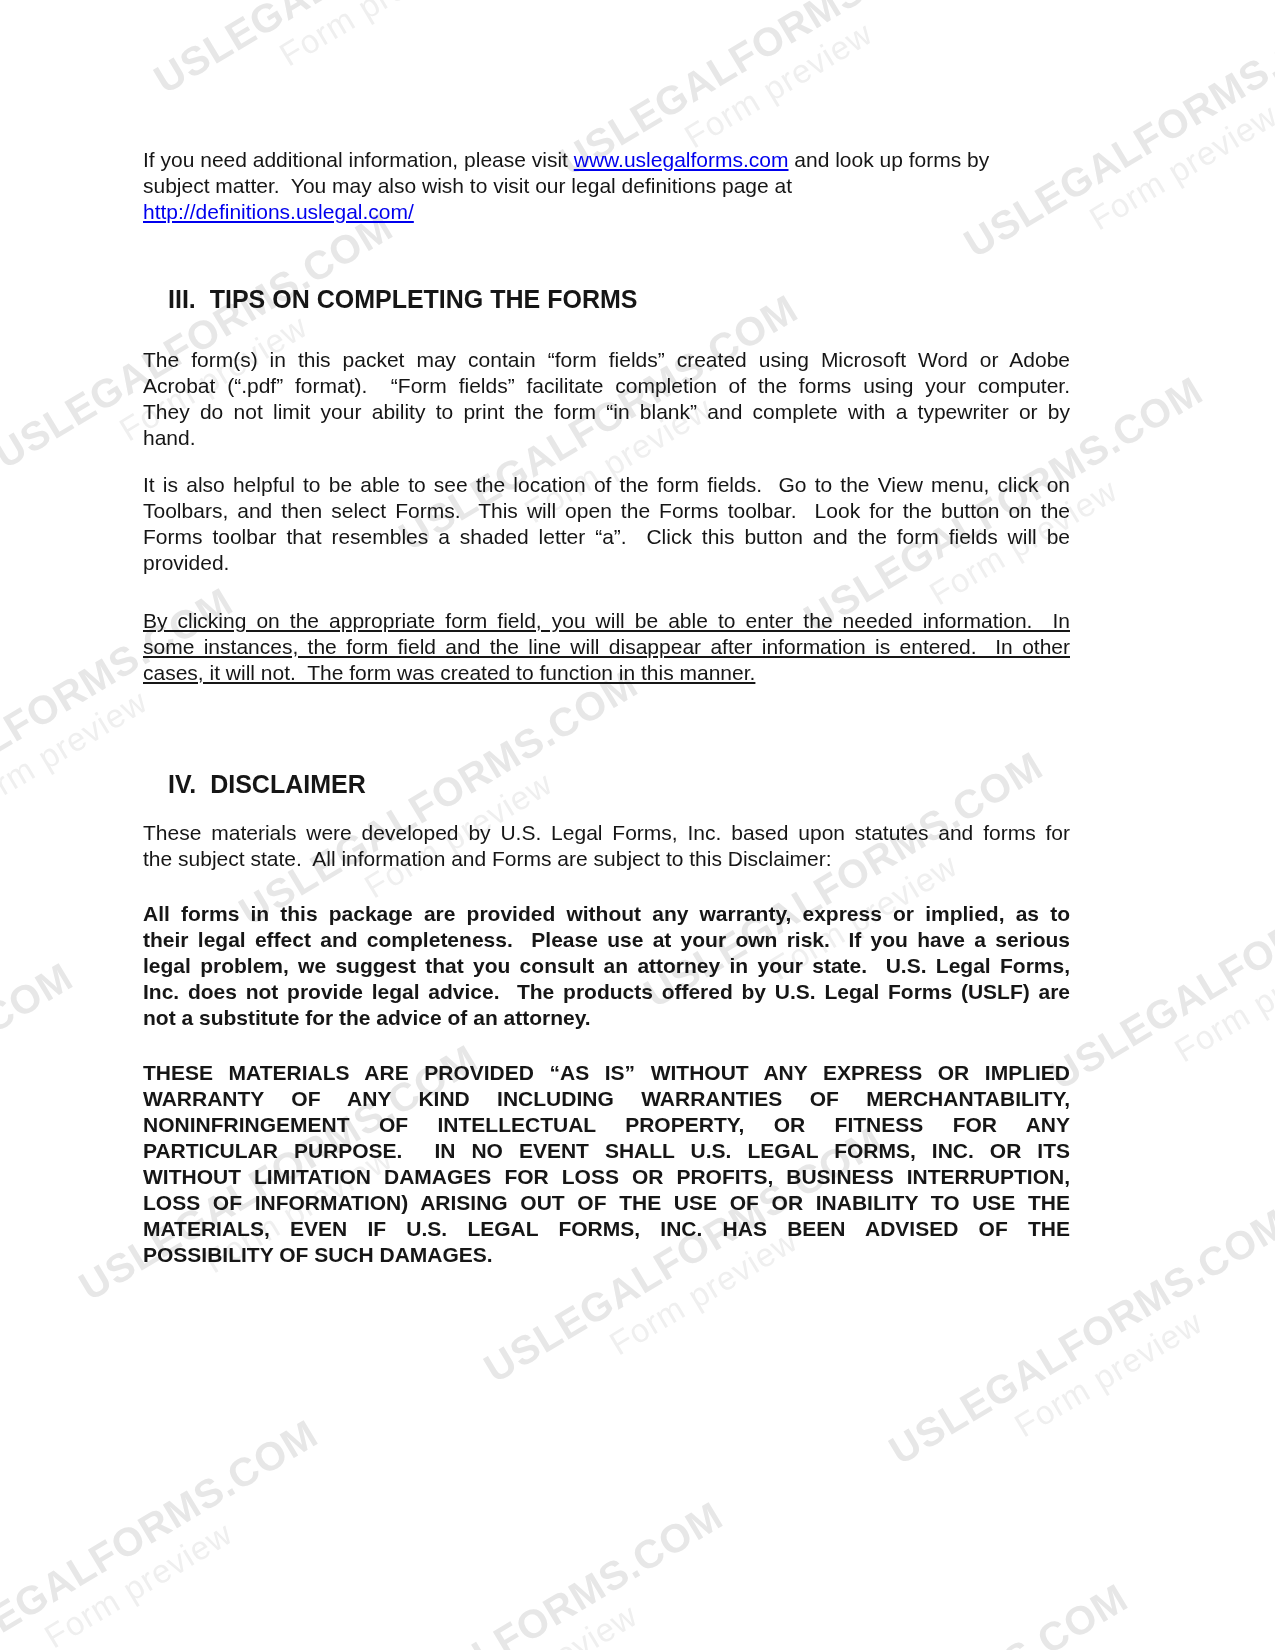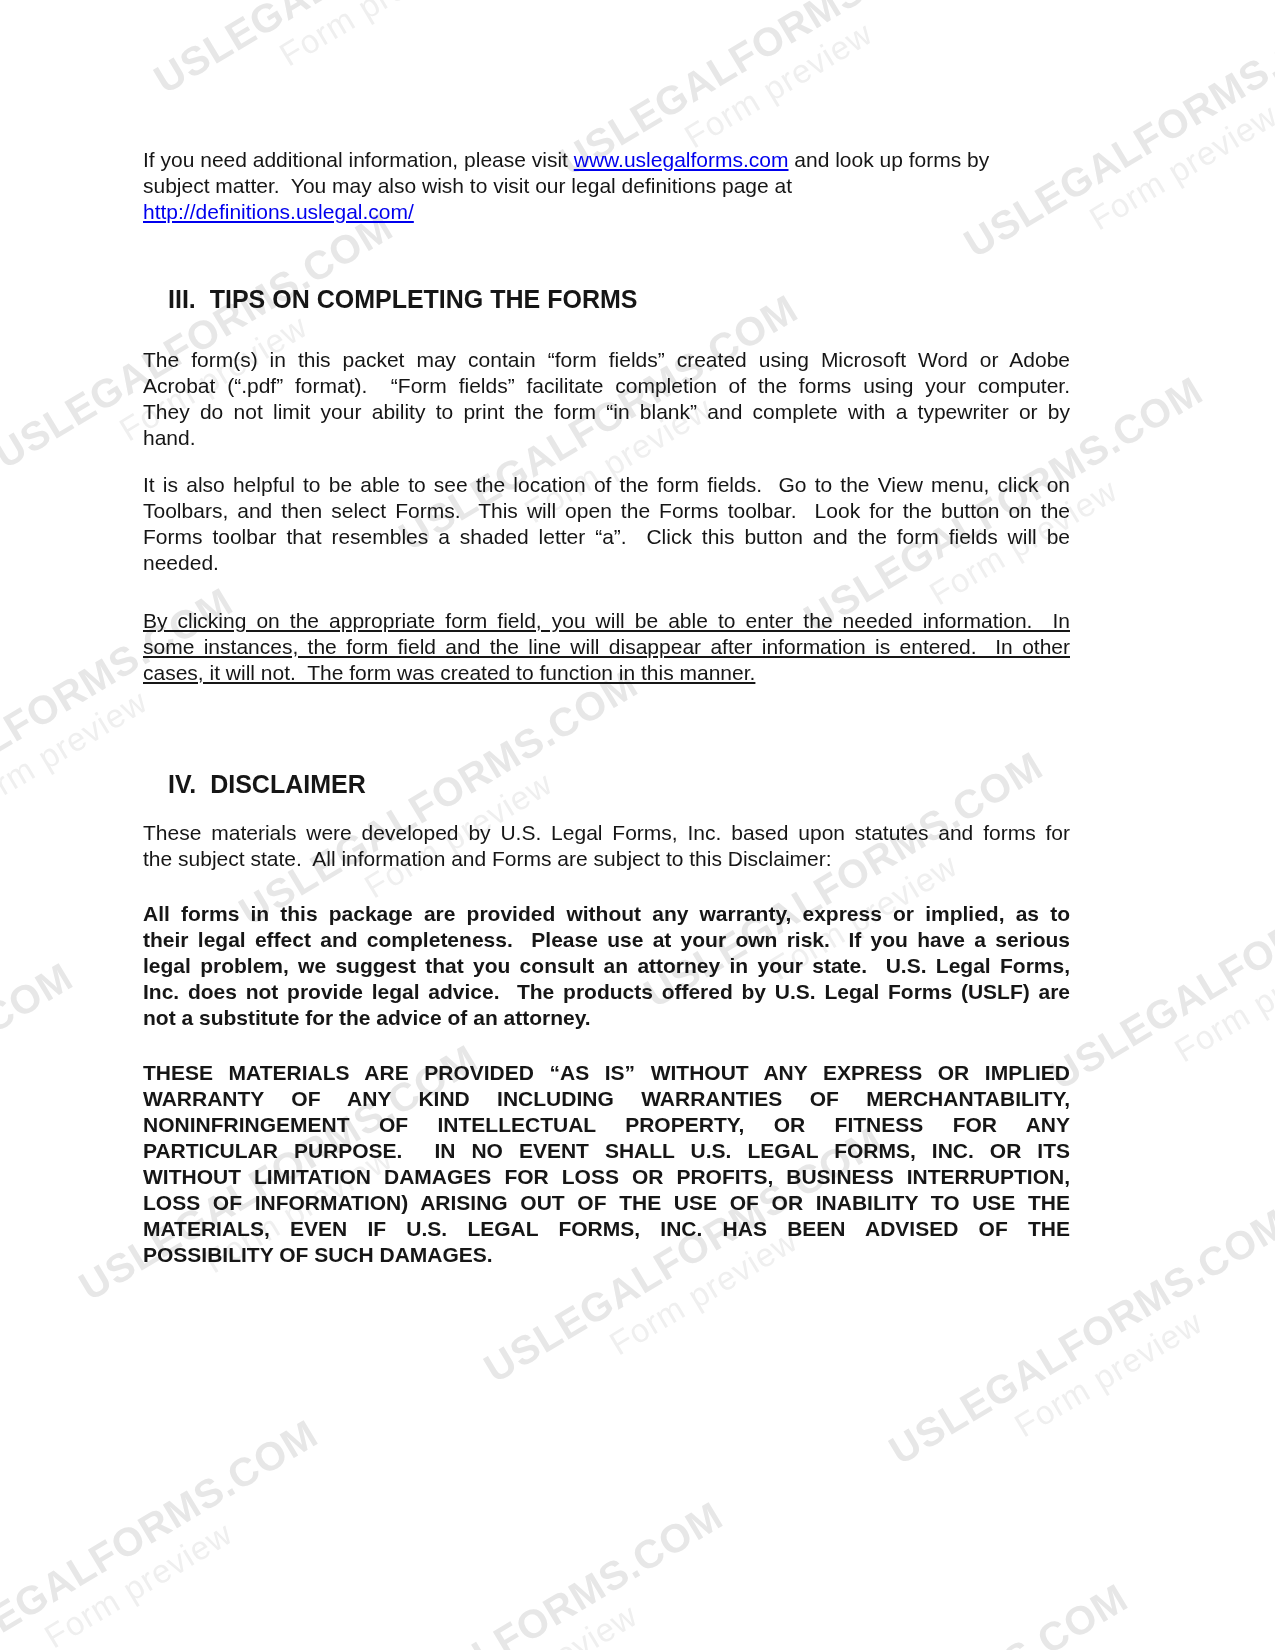--- a/index.html
+++ b/index.html
@@ -157,21 +157,21 @@
     <div class="para" style="margin-bottom: 21px; margin-top: 10px;">
       <div class="line just">The form(s) in this packet may contain “form fields” created using Microsoft Word or Adobe</div>
       <div class="line just">Acrobat (“.pdf” format).  “Form fields” facilitate completion of the forms using your computer.</div>
       <div class="line just">They do not limit your ability to print the form “in blank” and complete with a typewriter or by</div>
       <div class="line">hand.</div>
     </div>
     <div class="para" style="margin-bottom: 32px;">
       <div class="line just">It is also helpful to be able to see the location of the form fields.  Go to the View menu, click on</div>
       <div class="line just">Toolbars, and then select Forms.  This will open the Forms toolbar.  Look for the button on the</div>
       <div class="line just">Forms toolbar that resembles a shaded letter “a”.  Click this button and the form fields will be</div>
-      <div class="line">needed.</div>
+      <div class="line">provided.</div>
     </div>
     <div class="para" style="margin-bottom: 84px; text-decoration: underline;">
       <div class="line just">By clicking on the appropriate form field, you will be able to enter the needed information.  In</div>
       <div class="line just">some instances, the form field and the line will disappear after information is entered.  In other</div>
       <div class="line">cases, it will not.  The form was created to function in this manner.</div>
     </div>
     <div class="heading" style="margin-bottom: 22px;">IV.  DISCLAIMER</div>
     <div class="para" style="margin-bottom: 29px;">
       <div class="line just">These materials were developed by U.S. Legal Forms, Inc. based upon statutes and forms for</div>
       <div class="line">the subject state.  All information and Forms are subject to this Disclaimer:</div>

